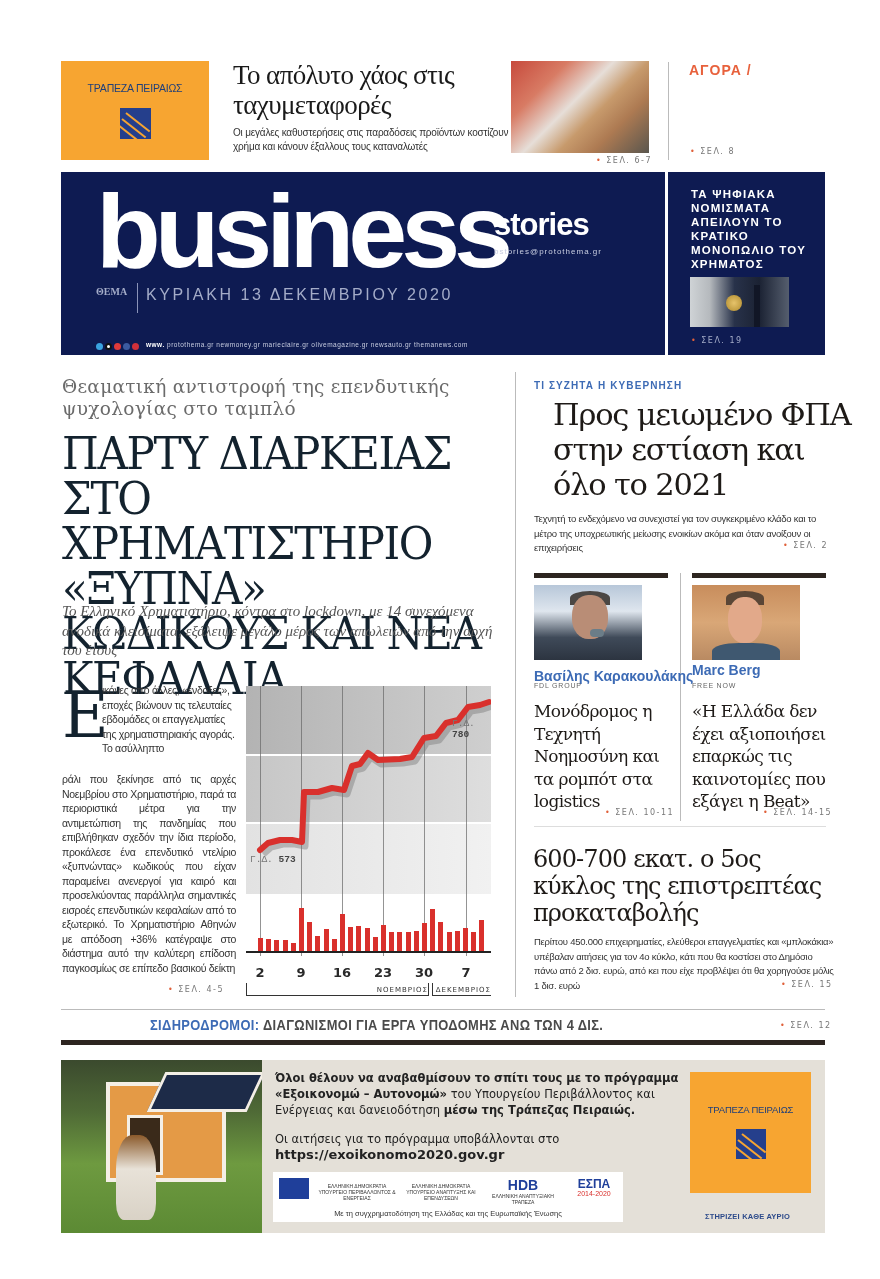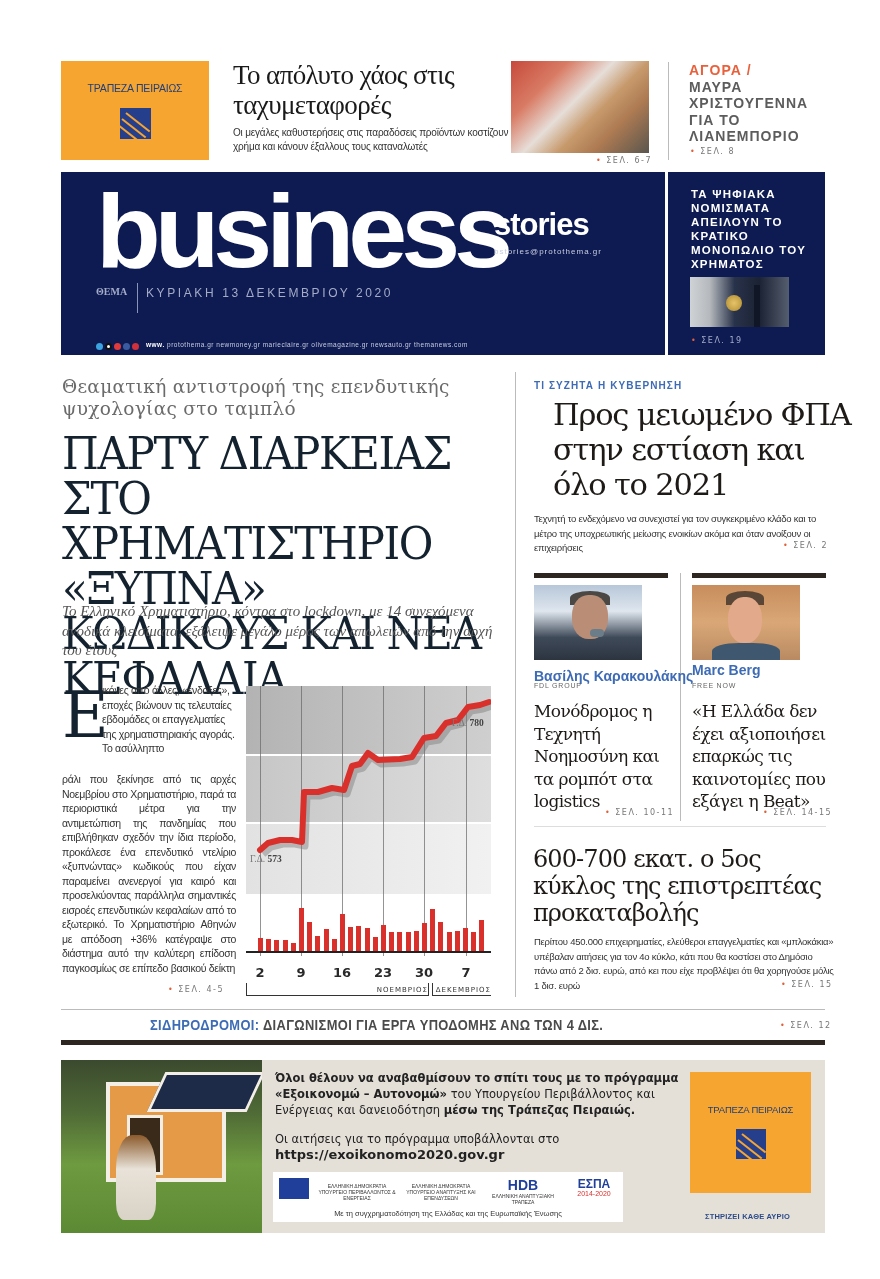--- a/index.html
+++ b/index.html
@@ -28,21 +28,21 @@
   #agora .kicker { color: #e8613c; }
 
   
   #masthead { left: 61px; top: 172px; width: 604px; height: 183px; background: #0e1b52; }
   #mast-side { left: 668px; top: 172px; width: 157px; height: 183px; background: #0e1b52; }
   #mast-business { left: 96px; top: 171px; font-family: "Liberation Sans", sans-serif; font-weight: bold; font-size: 104px; color: #ffffff; letter-spacing: -6px; line-height: 120px; transform: scaleX(1.02); transform-origin: left; }
   #mast-stories { left: 494px; top: 207px; font-weight: bold; font-size: 31px; color: #ffffff; letter-spacing: -1px; }
   #mast-email { left: 494px; top: 247px; font-size: 8px; color: #c8cde0; letter-spacing: 1px; }
   #mast-thema { left: 96px; top: 286px; font-family: "Liberation Serif", serif; font-weight: bold; font-size: 10px; color: #a4acc8; }
   #mast-divider { left: 137px; top: 283px; width: 1px; height: 30px; background: #8a93b8; }
-  #mast-date { left: 146px; top: 286px; font-size: 12px; color: #a4acc8; letter-spacing: 2.6px; }
+  #mast-date { left: 146px; top: 286px; font-size: 16px; color: #a4acc8; letter-spacing: 2.6px; }
   #mast-social { left: 96px; top: 343px; display: flex; gap: 2px; }
   #mast-social span { width: 7px; height: 7px; border-radius: 50%; display: inline-block; }
   #mast-links { left: 146px; top: 341px; font-size: 6.5px; color: #c8cde0; letter-spacing: 0.5px; }
   #mast-links b { color: #fff; }
   #side-head { left: 691px; top: 187px; width: 130px; font-weight: bold; font-size: 11.5px; line-height: 14px; letter-spacing: 1.2px; color: #ffffff; }
   #side-photo { left: 690px; top: 277px; width: 99px; height: 50px; background: linear-gradient(90deg,#cfd3d6 0%,#b5b9bd 20%,#28324a 45%,#1b2233 70%,#555e6e 100%); overflow: hidden; }
   #side-photo .coin { position: absolute; left: 36px; top: 18px; width: 16px; height: 16px; border-radius: 50%; background: radial-gradient(circle,#e6c36b,#b08b2e); }
   #side-photo .tie { position: absolute; left: 64px; top: 8px; width: 6px; height: 42px; background: #111626; }
   #side-ref { left: 691px; top: 336px; color: #a4acc8; }
 
@@ -57,21 +57,21 @@
   #main-body-a { left: 102px; top: 683px; width: 134px; font-size: 10.5px; line-height: 14.5px; color: #333; letter-spacing: -0.3px; }
   #main-body-b { left: 62px; top: 772px; width: 174px; font-size: 10.5px; line-height: 14.5px; color: #333; letter-spacing: -0.3px; text-align: justify; }
   #main-ref { left: 168px; top: 985px; }
 
   
   #chart { left: 246px; top: 680px; width: 245px; height: 320px; }
   #chart .band { position: absolute; left: 0; width: 245px; }
   #chart .vgrid { position: absolute; top: 6px; width: 1px; height: 270px; background: #666; opacity: 0.7; }
   #chart .bar { position: absolute; bottom: 48px; width: 5px; background: #d9302c; }
   .tick { position: absolute; top: 285px; font-family: "DejaVu Sans", sans-serif; font-weight: bold; font-size: 13px; color: #2a2a2a; transform: translateX(-50%); }
-  .ann { position: absolute; font-family: Liberation Serif, serif; font-size: 9.5px; color: #777; }
+  .ann { position: absolute; font-family: Liberation Mono, monospace; font-size: 9.5px; color: #777; }
   .ann b { color: #444; }
   .month { position: absolute; top: 303px; height: 13px; border: 1px solid #333; border-top: none; font-family: "DejaVu Sans", sans-serif; font-size: 7px; letter-spacing: 1px; color: #333; text-align: right; line-height: 14px; }
 
   
   #gov-kicker { left: 534px; top: 380px; font-weight: bold; font-size: 10px; letter-spacing: 1.1px; color: #3d6bb5; }
   #gov-title { left: 533px; top: 397px; width: 300px; font-size: 30.5px; line-height: 35px; color: #1e1a17; letter-spacing: -1.2px; margin-left: 20px; }
   #gov-body { left: 534px; top: 512px; width: 300px; font-size: 9.5px; line-height: 14.5px; color: #333; letter-spacing: -0.25px; }
   #gov-ref { left: 783px; top: 541px; }
 
   .thickbar { background: #2d2520; height: 5px; }
@@ -127,21 +127,20 @@
 </div>
 
 <div id="top-headline" class="abs lserif">Το απόλυτο χάος στις ταχυμεταφορές</div>
 <div id="top-sub" class="abs sans">Οι μεγάλες καθυστερήσεις στις παραδόσεις προϊόντων κοστίζουν χρήμα και κάνουν έξαλλους τους καταναλωτές</div>
 <div id="top-photo" class="abs"></div>
 <div class="abs page-ref" style="left:596px;top:156px;"><span class="dot">• </span><span>ΣΕΛ. 6-7</span></div>
 
 <div class="abs vrule" style="left:668px;top:62px;height:98px;"></div>
 <div id="agora" class="abs">
   <div class="kicker">ΑΓΟΡΑ /</div>
-  <div>ΜΑΥΡΑ ΧΡΙΣΤΟΥΓΕΝΝΑ ΓΙΑ ΤΟ ΛΙΑΝΕΜΠΟΡΙΟ</div>
 </div>
 <div class="abs page-ref" style="left:690px;top:147px;"><span class="dot">• </span><span>ΣΕΛ. 8</span></div>
 
 <div id="masthead" class="abs"></div>
 <div id="mast-business" class="abs">business</div>
 <div id="mast-stories" class="abs">stories</div>
 <div id="mast-email" class="abs">bstories@protothema.gr</div>
 <div id="mast-thema" class="abs">ΘΕΜΑ</div>
 <div id="mast-divider" class="abs"></div>
 <div id="mast-date" class="abs">ΚΥΡΙΑΚΗ 13 ΔΕΚΕΜΒΡΙΟΥ 2020</div>

